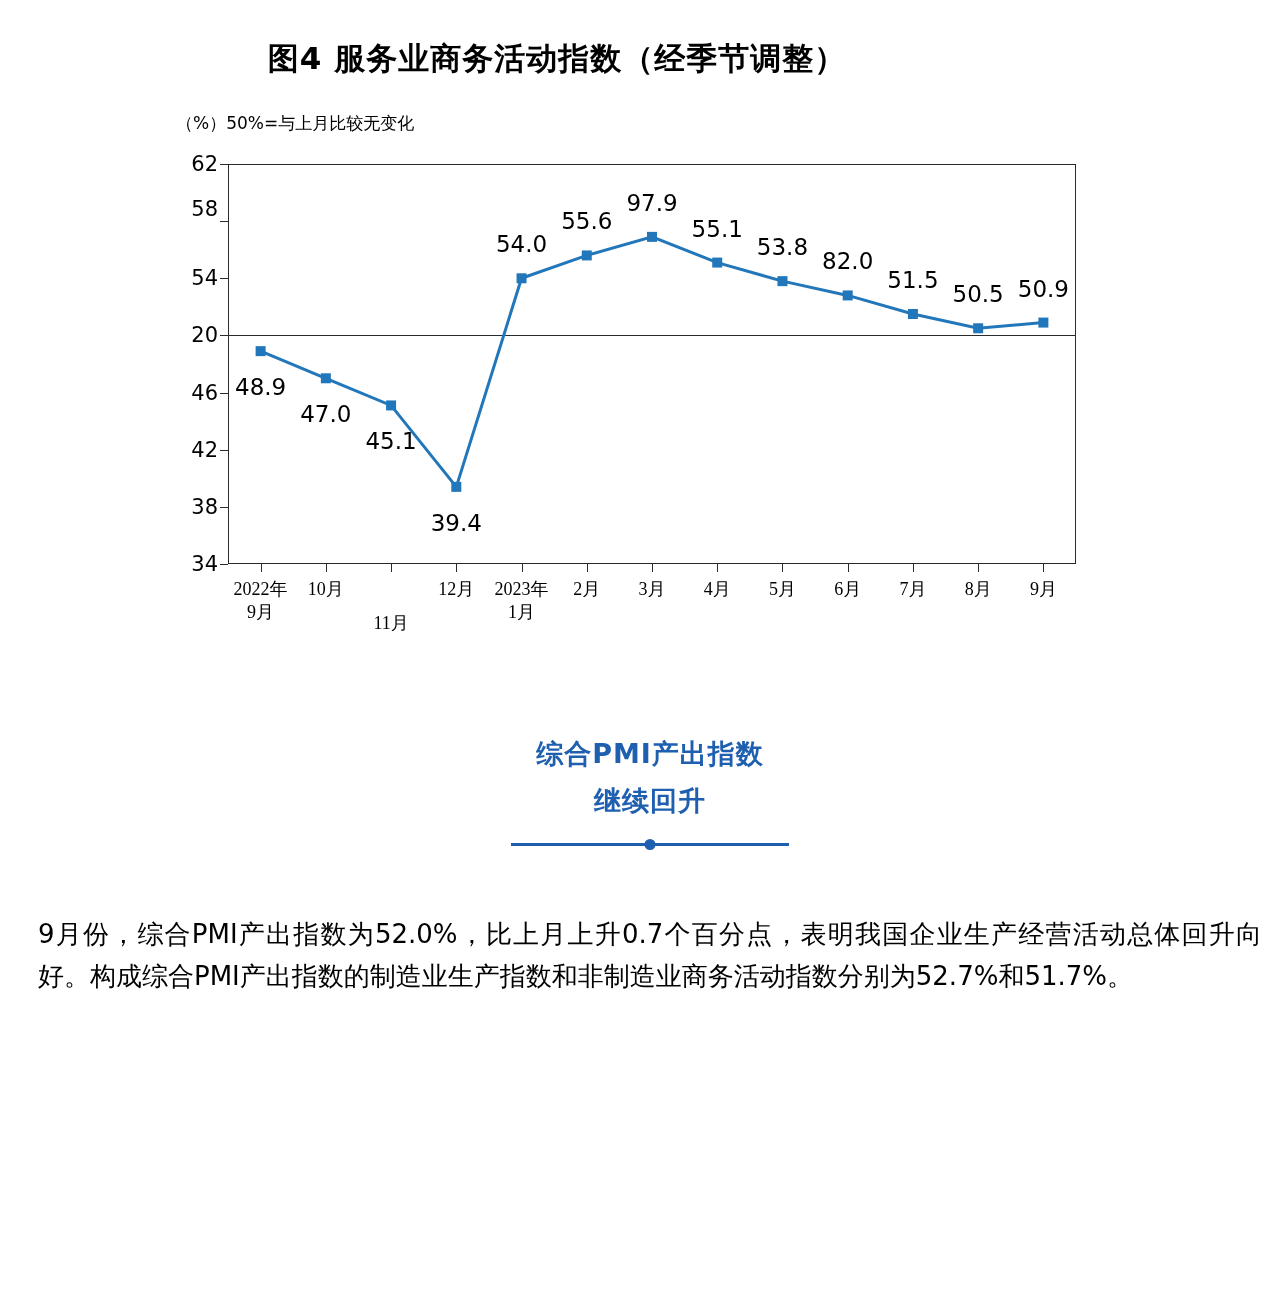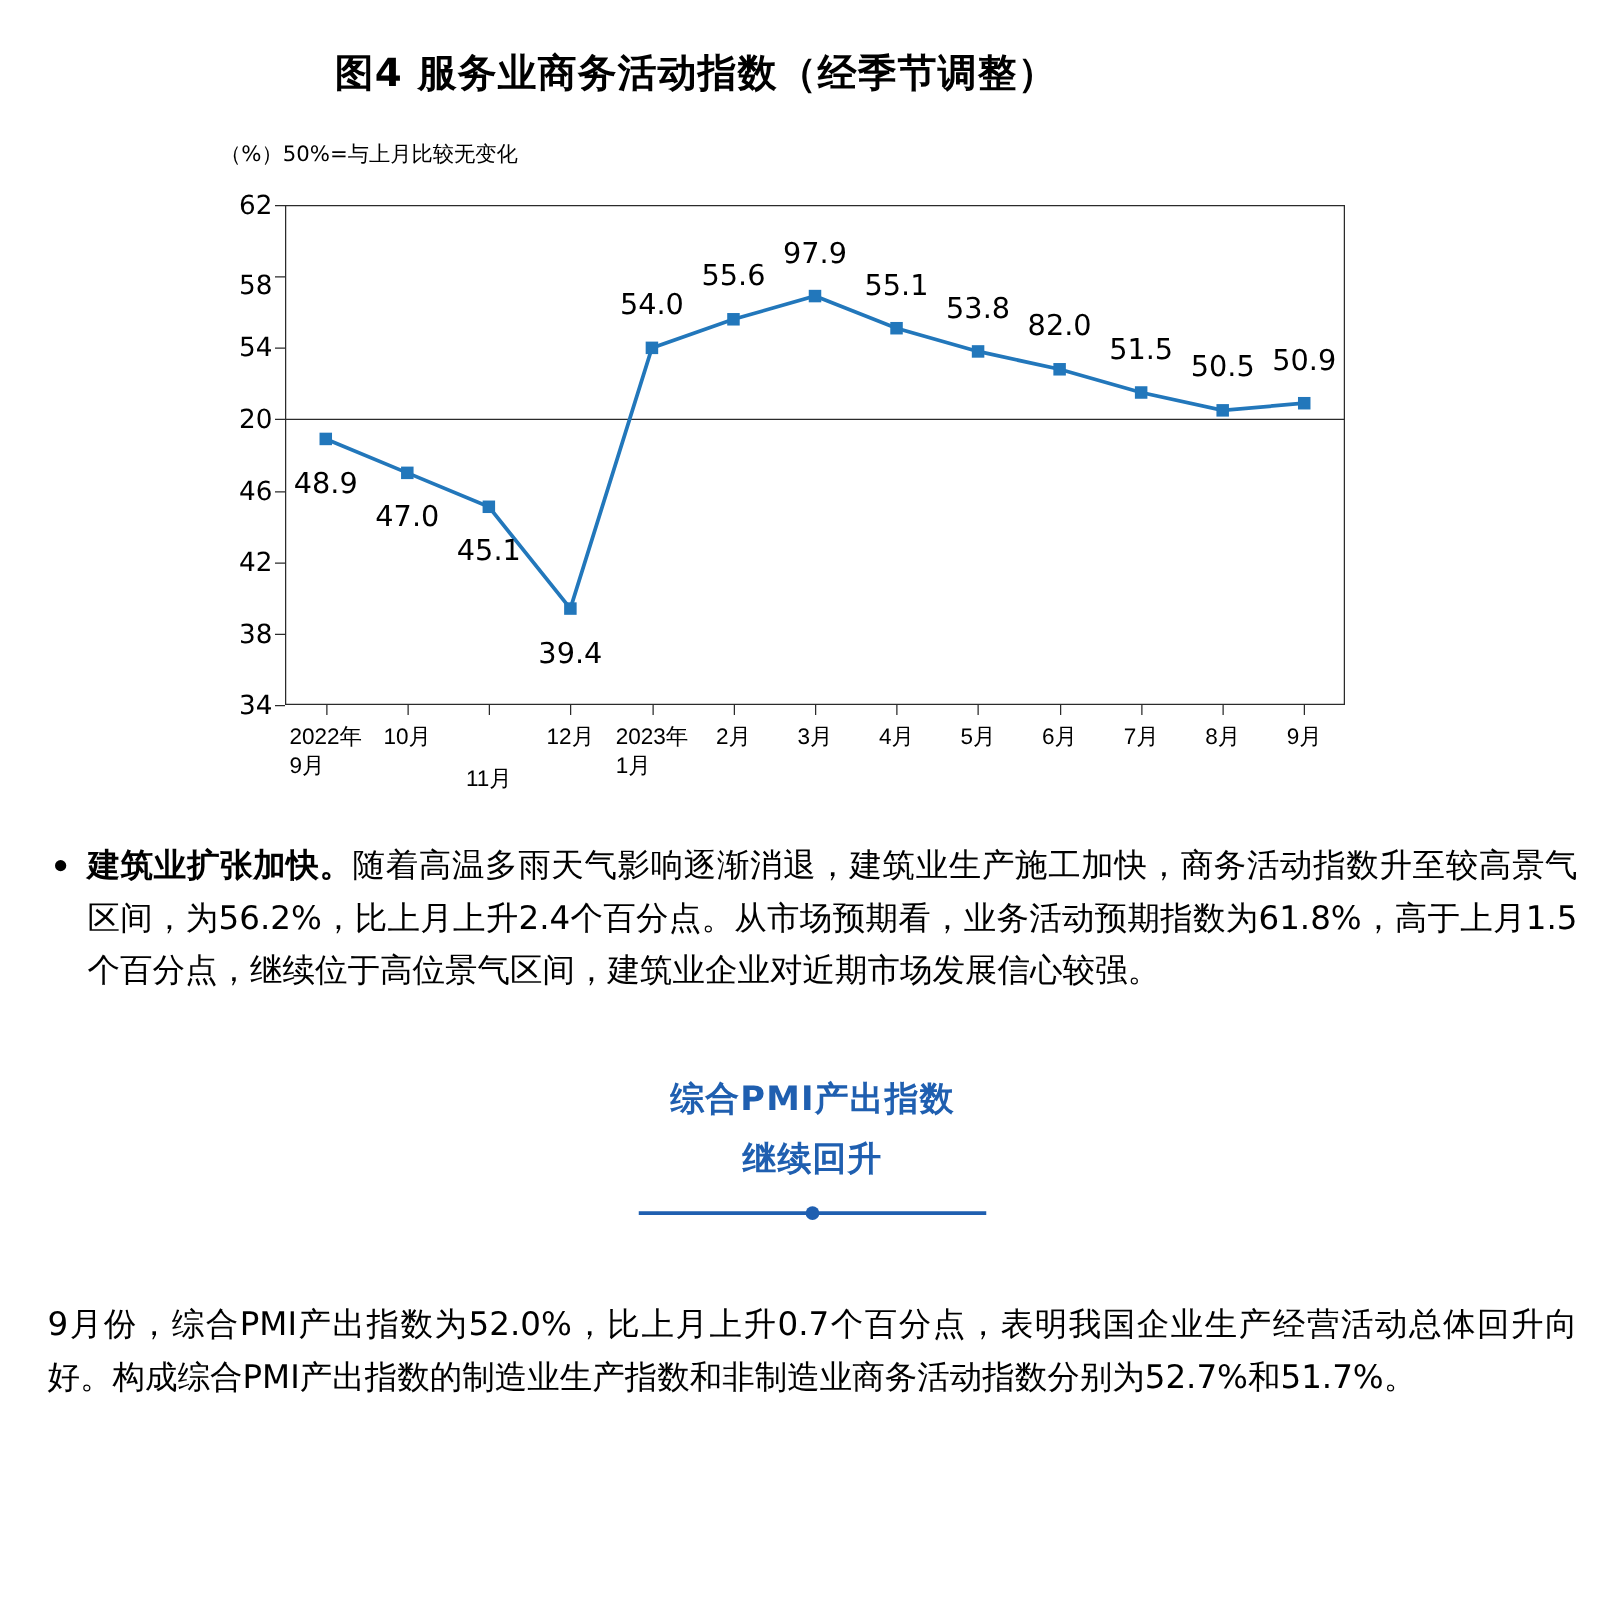--- a/index.html
+++ b/index.html
@@ -87,22 +87,22 @@
     height: 8px;
     background: #2b2b2b;
   }
   .xlabel {
     position: absolute;
     top: 100%;
     margin-top: 14px;
     transform: translateX(-50%);
     font-size: 18px;
     line-height: 1.25;
-    text-align: left;
-    font-family: Liberation Sans, sans-serif;
+    text-align: center;
+    font-family: Liberation Serif, serif;
     white-space: pre-line;
   }
   .dlabel {
     position: absolute;
     transform: translate(-50%, -50%);
     font-size: 23px;
     font-family: "DejaVu Sans", "Liberation Sans", sans-serif;
     white-space: nowrap;
   }
   svg.series {
@@ -196,21 +196,21 @@
         <div class="ytick" style="top: 342.857px;">38</div>
         <div class="ytick-mark" style="top: 342.857px;"></div>
         <div class="ytick" style="top: 285.714px;">42</div>
         <div class="ytick-mark" style="top: 285.714px;"></div>
         <div class="ytick" style="top: 228.571px;">46</div>
         <div class="ytick-mark" style="top: 228.571px;"></div>
         <div class="ytick" style="top: 171.429px;">20</div>
         <div class="ytick-mark" style="top: 171.429px;"></div>
         <div class="ytick" style="top: 114.286px;">54</div>
         <div class="ytick-mark" style="top: 114.286px;"></div>
-        <div class="ytick" style="top: 64px;">58</div>
+        <div class="ytick" style="top: 45px;">58</div>
         <div class="ytick-mark" style="top: 57.1429px;"></div>
         <div class="ytick" style="top: 0px;">62</div>
         <div class="ytick-mark" style="top: 0px;"></div>
         <div class="zeroline" style="top: 171.429px;"></div>
         <div class="xtick-mark" style="left: 32.6154px;"></div>
         <div class="xtick-mark" style="left: 97.8462px;"></div>
         <div class="xtick-mark" style="left: 163.077px;"></div>
         <div class="xtick-mark" style="left: 228.308px;"></div>
         <div class="xtick-mark" style="left: 293.538px;"></div>
         <div class="xtick-mark" style="left: 358.769px;"></div>
@@ -268,24 +268,20 @@
         <div class="xlabel" style="left: 619.692px;">6月</div>
         <div class="xlabel" style="left: 684.923px;">7月</div>
         <div class="xlabel" style="left: 750.154px;">8月</div>
         <div class="xlabel" style="left: 815.385px;">9月</div>
       </div>
   </div>
 </div>
 
 <div class="body-text">
 
-  <div class="bullet-para">
-    <span class="bullet-dot"></span>
-    <span class="bullet-lead">建筑业扩张加快。</span><span>随着高温多雨天气影响逐渐消退，建筑业生产施工加快，商务活动指数升至较高景气区间，为56.2%，比上月上升2.4个百分点。从市场预期看，业务活动预期指数为61.8%，高于上月1.5个百分点，继续位于高位景气区间，建筑业企业对近期市场发展信心较强。</span>
-  </div>
 
   <div class="section-head">
     <div>综合PMI产出指数</div>
     <div>继续回升</div>
   </div>
 
   <div class="divider">
     <div class="line"></div>
     <div class="knob"></div>
   </div>

